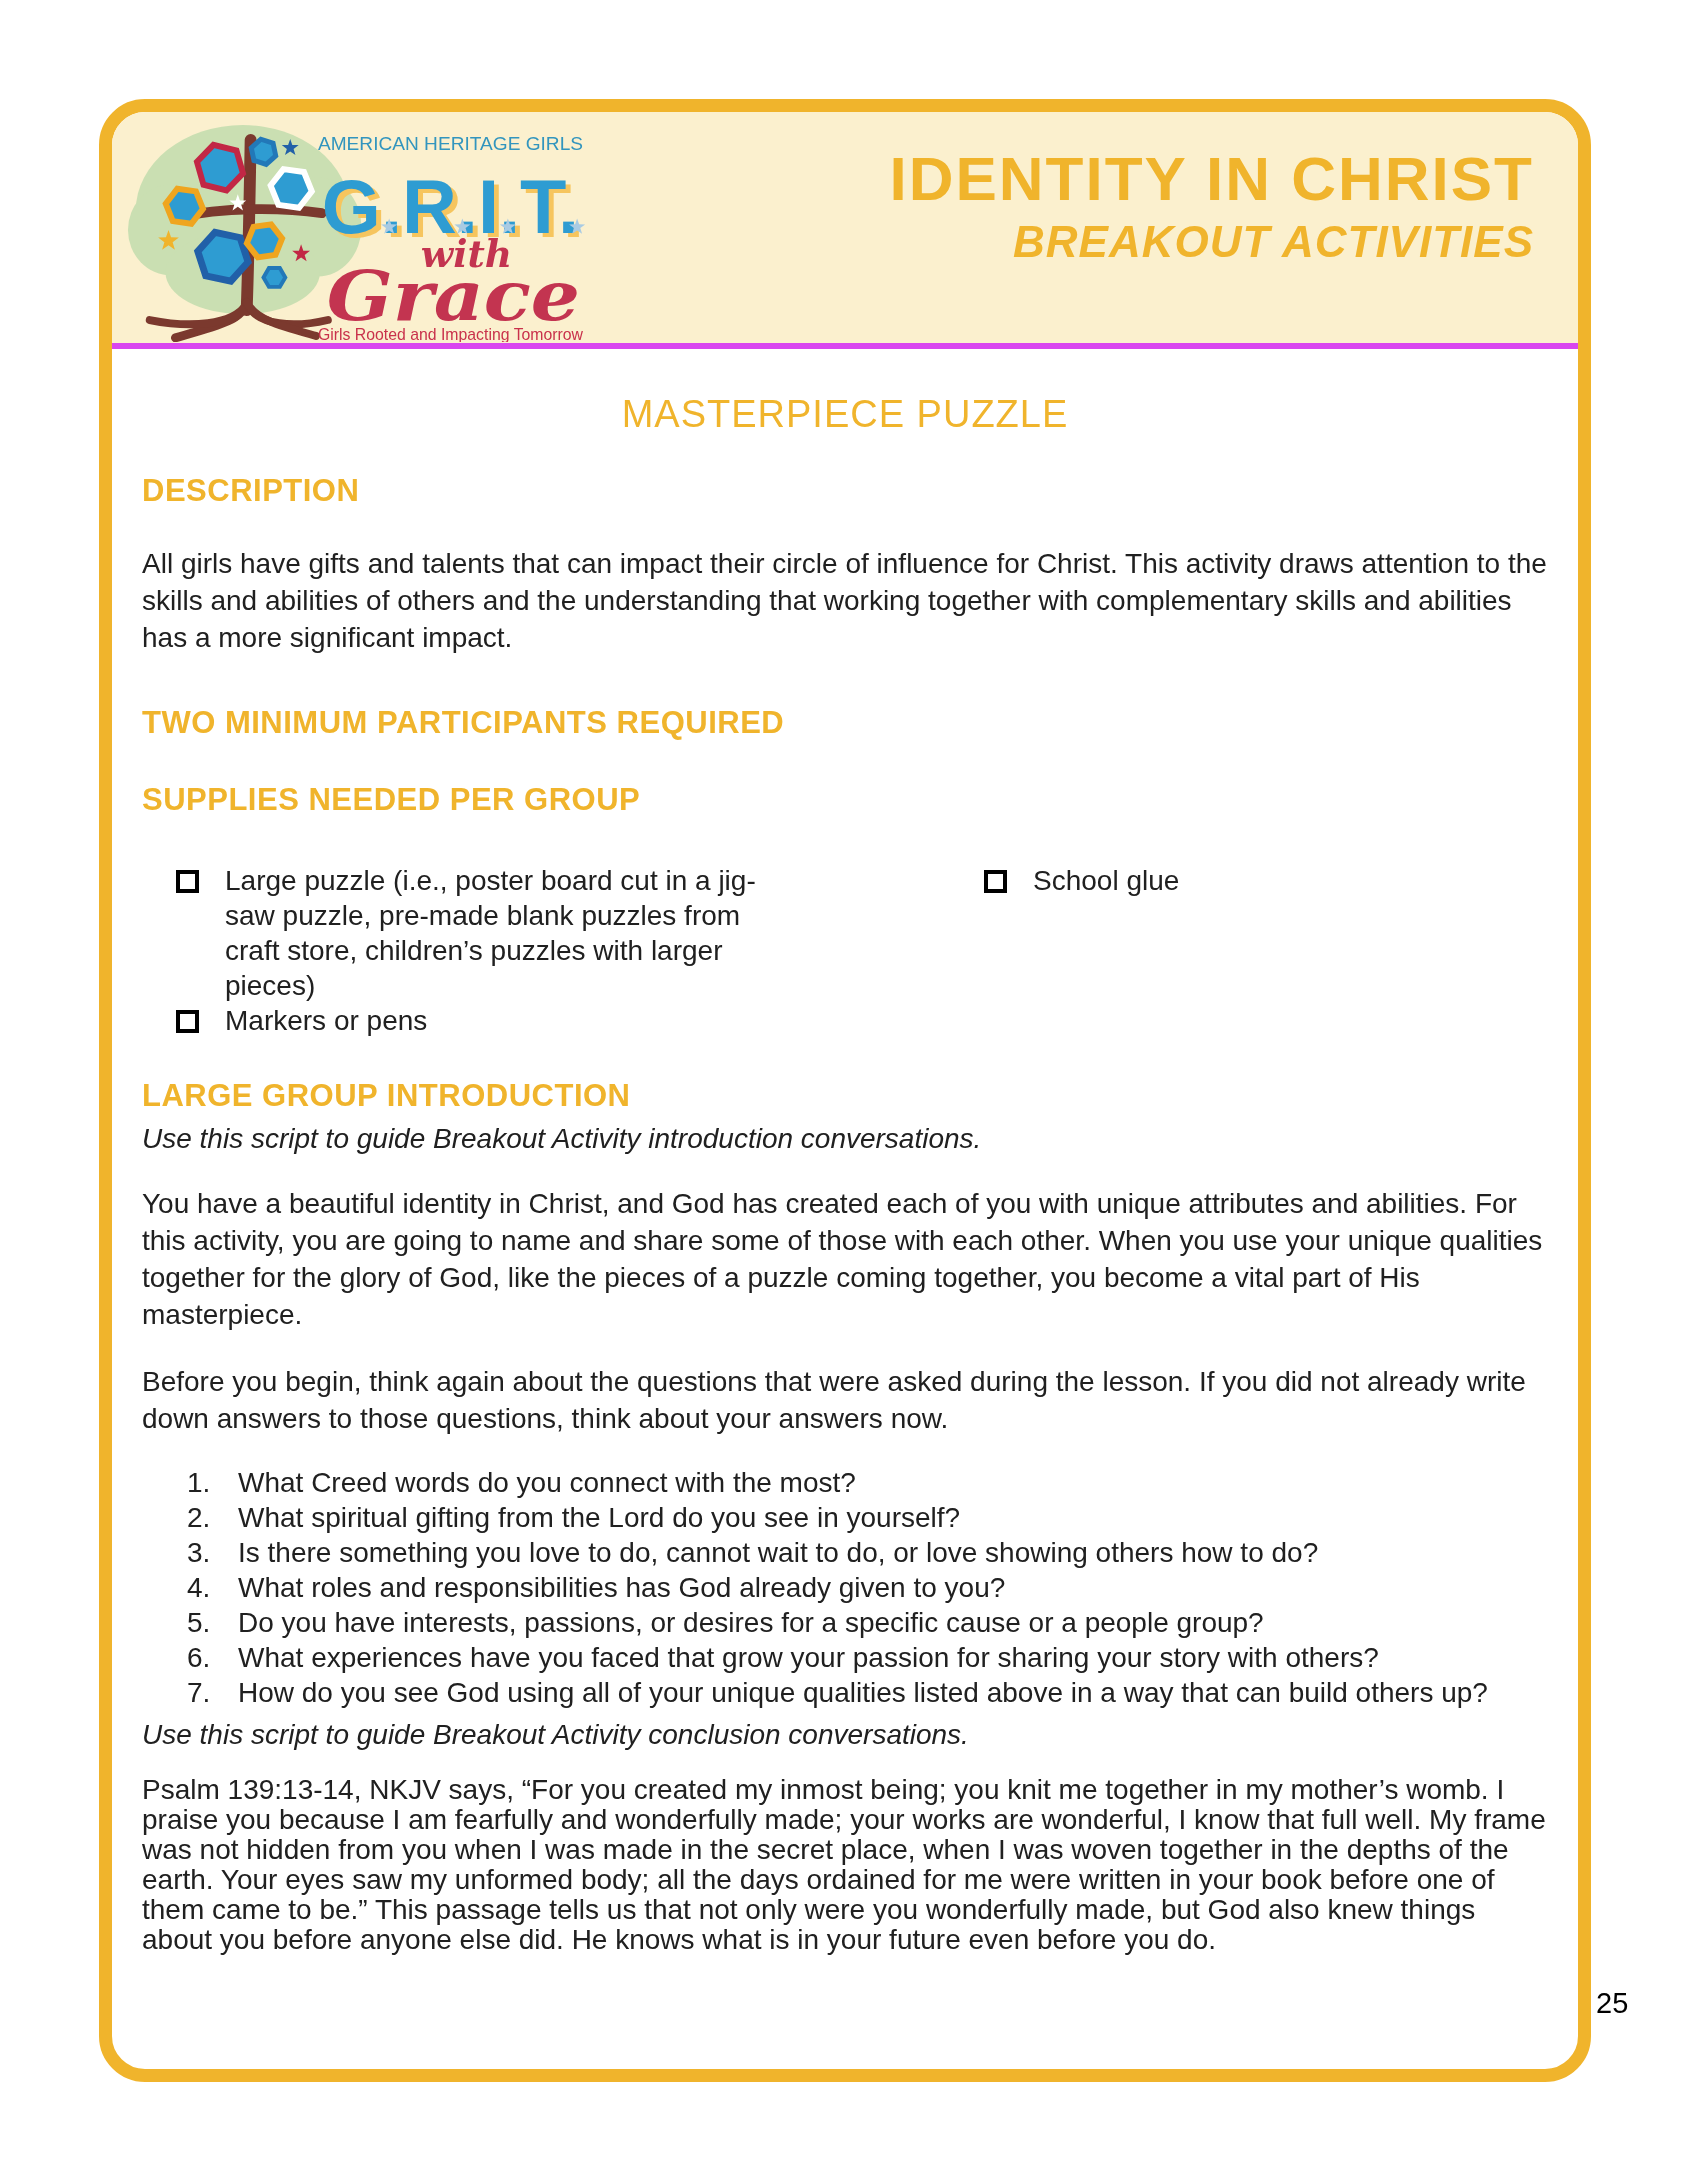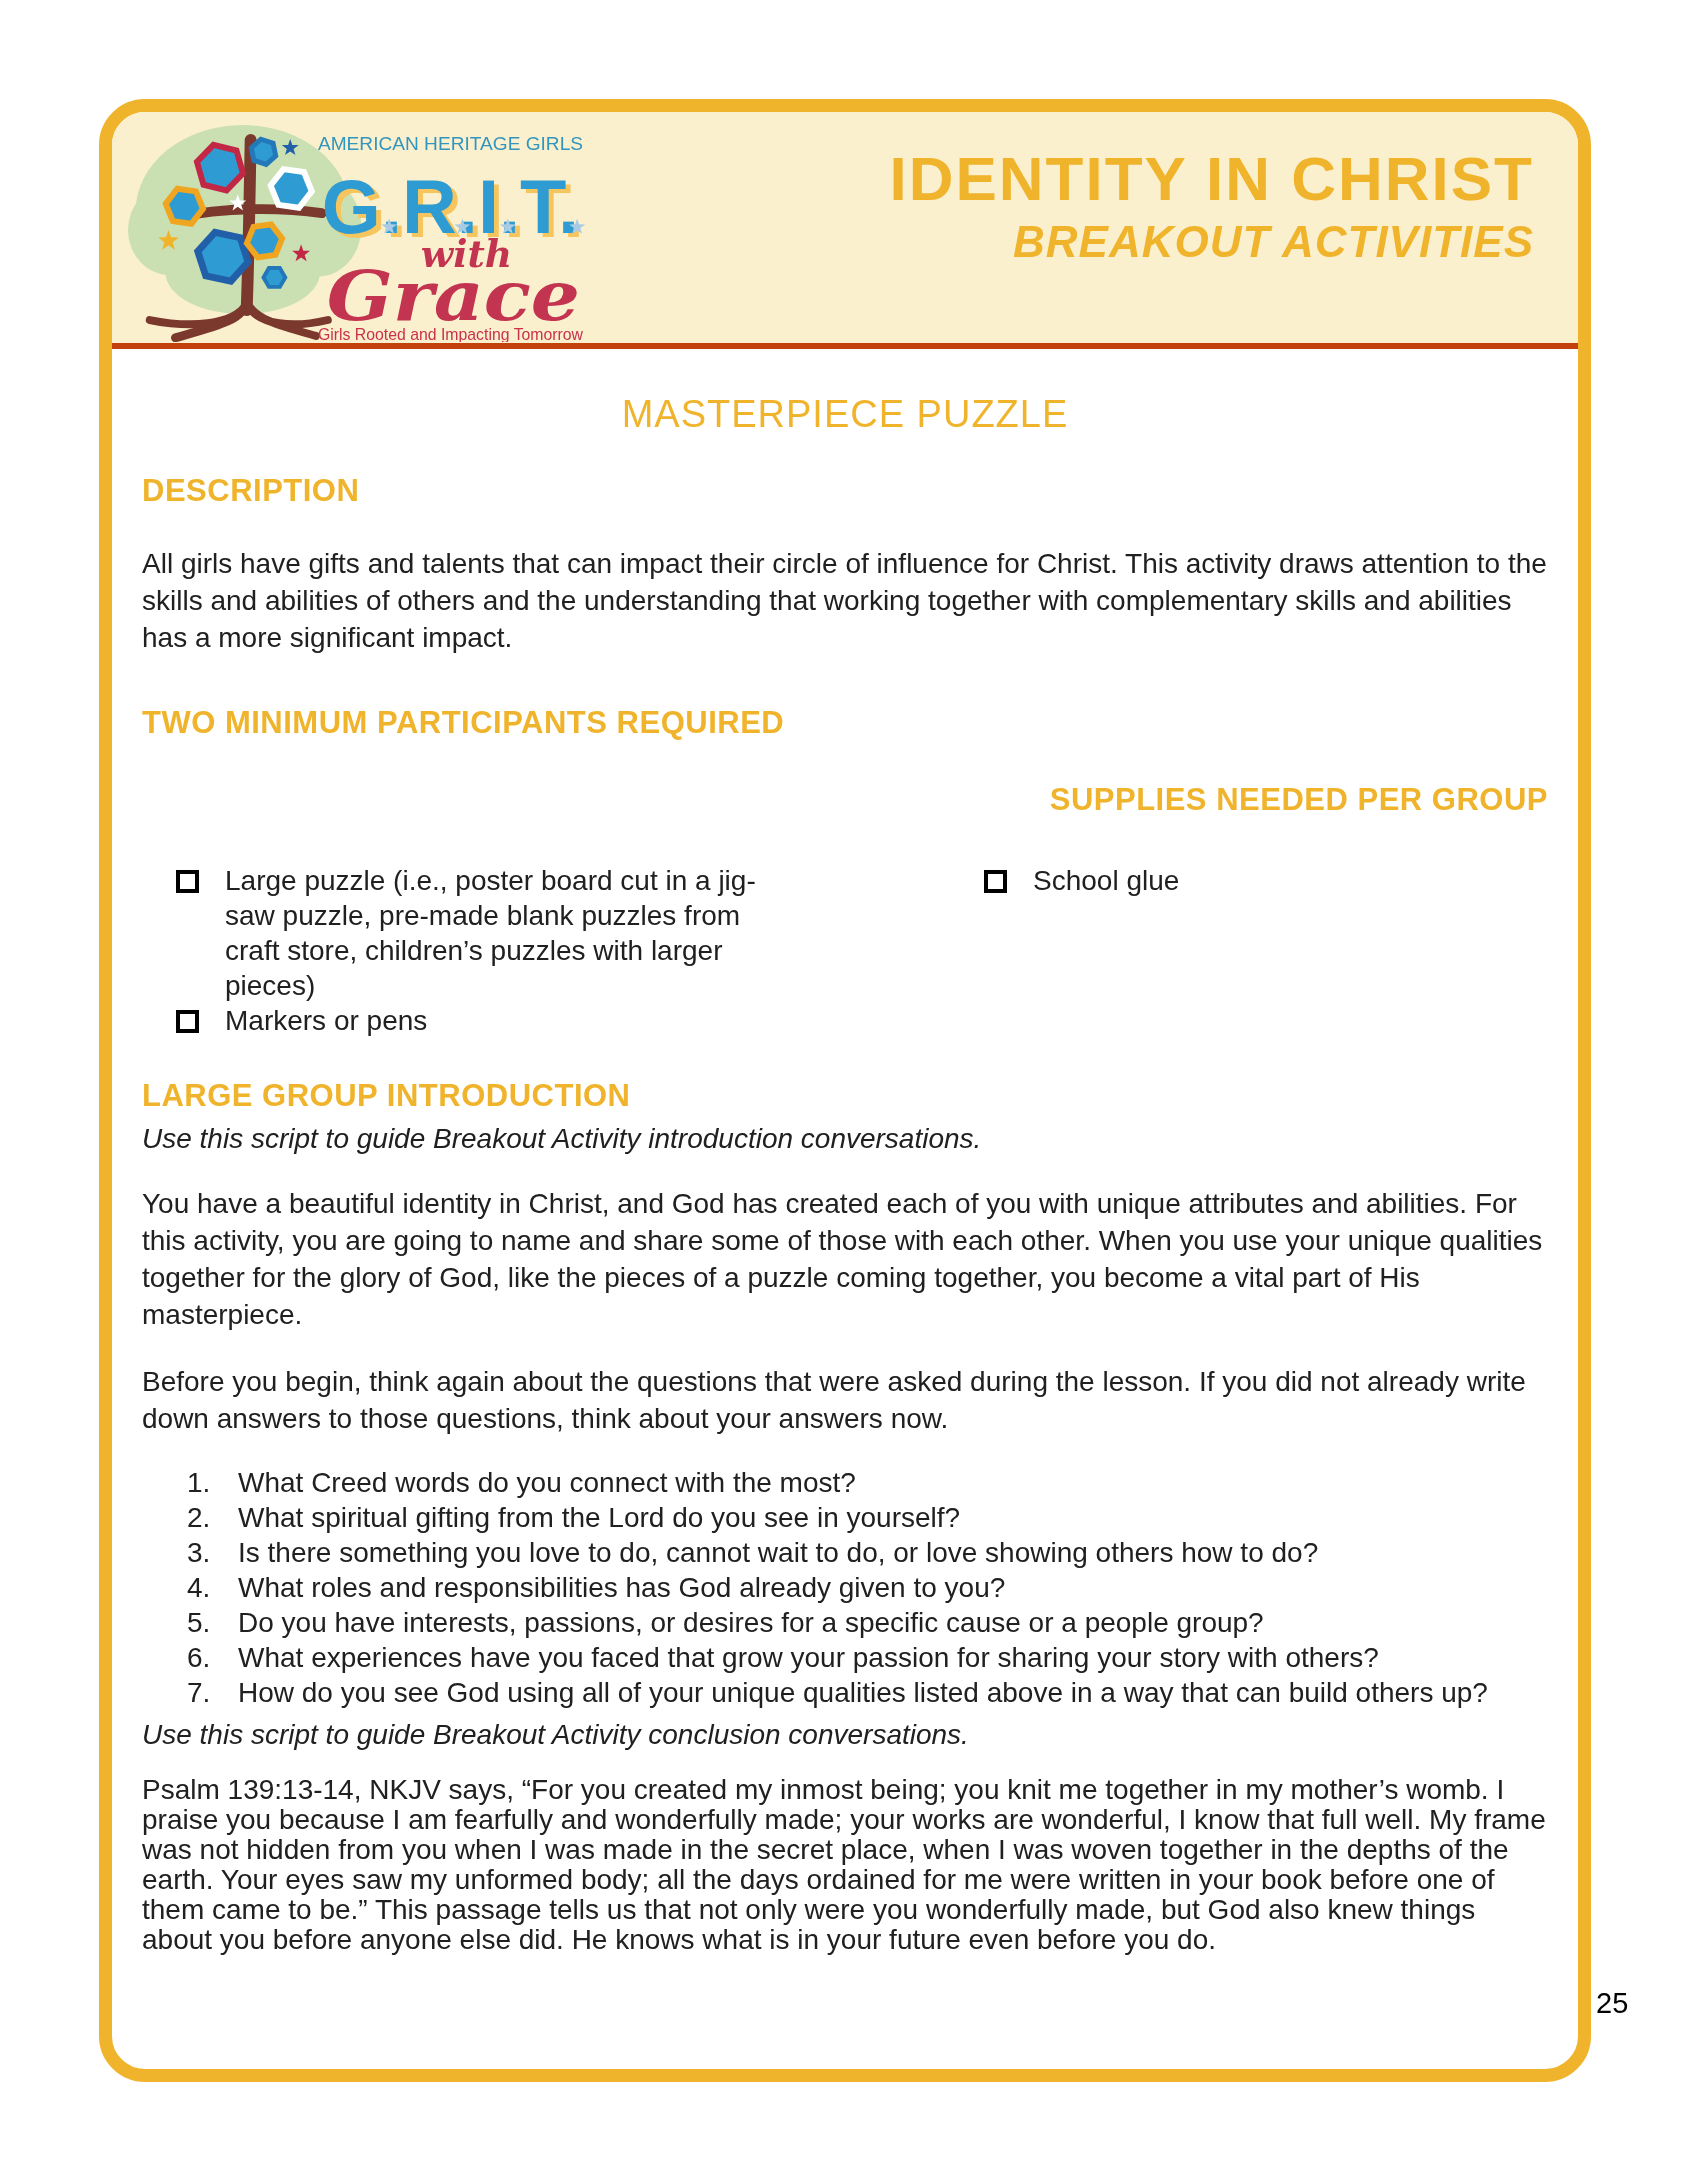--- a/index.html
+++ b/index.html
@@ -6,33 +6,33 @@
   body{
     width:1683px;height:2178px;position:relative;background:#ffffff;
     font-family:"Liberation Sans", sans-serif;color:#202020;
   }
   .sheet{
     position:absolute;left:99px;top:99px;width:1492px;height:1983px;
     box-sizing:border-box;border:13px solid #F0B42C;border-radius:46px;
     background:#ffffff;overflow:hidden;
   }
   .sheet-header{
-    height:231px;background:#FBF0CE;border-bottom:6px solid #c2410c;
+    height:231px;background:#FBF0CE;border-bottom:6px solid #d946ef;
     position:relative;
   }
   .logo{position:absolute;left:12px;top:4px;}
   .titles{position:absolute;right:44px;top:32px;text-align:right;}
   .title{font-size:62px;font-weight:bold;color:#F0B42C;letter-spacing:2px;line-height:69px;}
   .subtitle{font-size:44px;font-weight:bold;font-style:italic;color:#F0B42C;margin-top:4px;letter-spacing:1px;}
   .main{padding:30px 30px 0 30px;}
   .page-title{ text-align:center;color:#F0B42C;font-size:38px;font-weight:normal;letter-spacing:1px;margin:14px;}
   .h2{color:#F0B42C;font-size:31px;font-weight:bold;letter-spacing:0.5px;margin:0;}
   .h2-description{margin-top:37px;}
   .h2-participants{margin-top:49px;}
-  .h2-supplies{margin-top:41px;text-align:right;}
+  .h2-supplies{margin-top:41px;}
   .h2-large{margin-top:40px;}
   .h2-small{margin-top:40px;}
   .para{font-size:28px;line-height:37px;margin:0;}
   .para-description{margin-top:36px;}
   .note{font-size:28px;line-height:37px;font-style:italic;margin:6px 0 0 0;}
   .para-1{margin-top:28px;}
   .para-2{margin-top:30px;}
   .psalm{margin-top:22px;line-height:30px;}
   .checklist{display:flex;margin-top:45px;padding-left:34px;font-size:28px;line-height:35px;}
   .col{list-style:none;margin:0;padding:0;}

